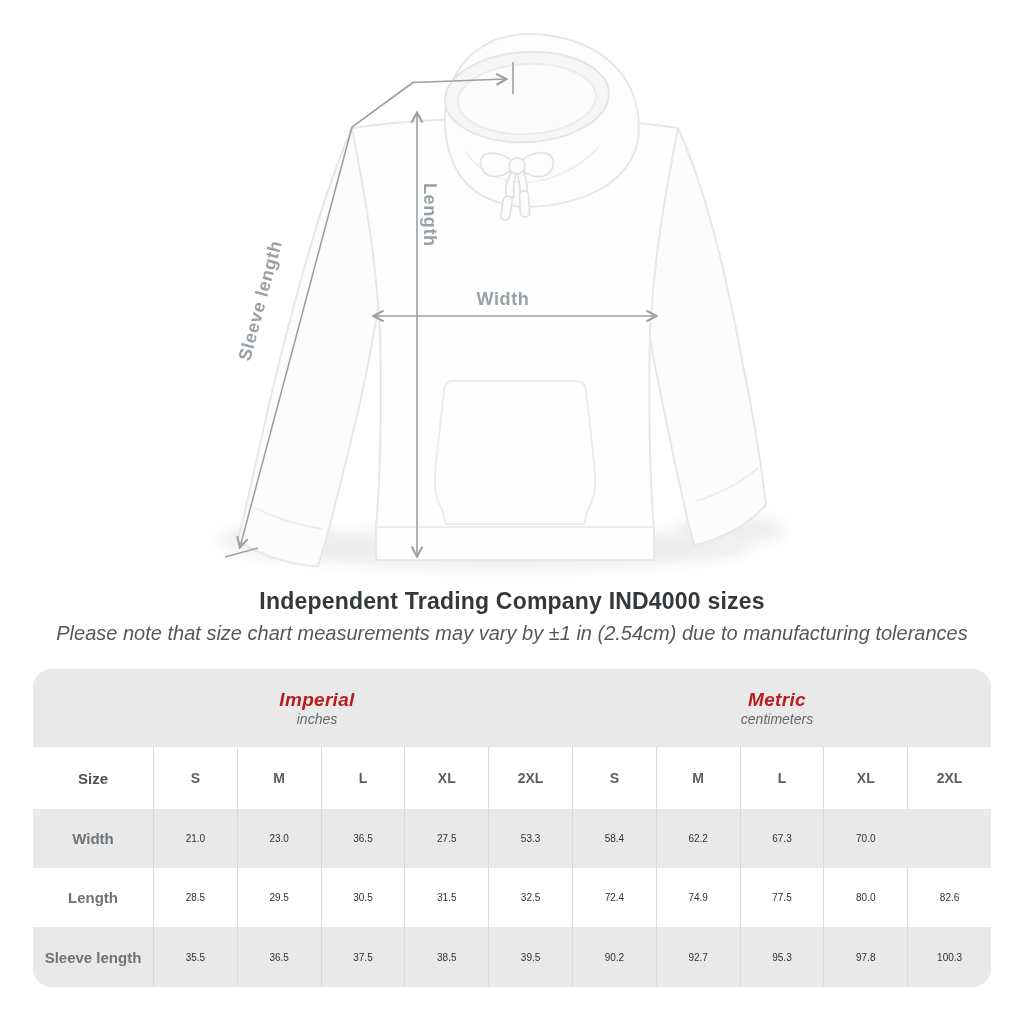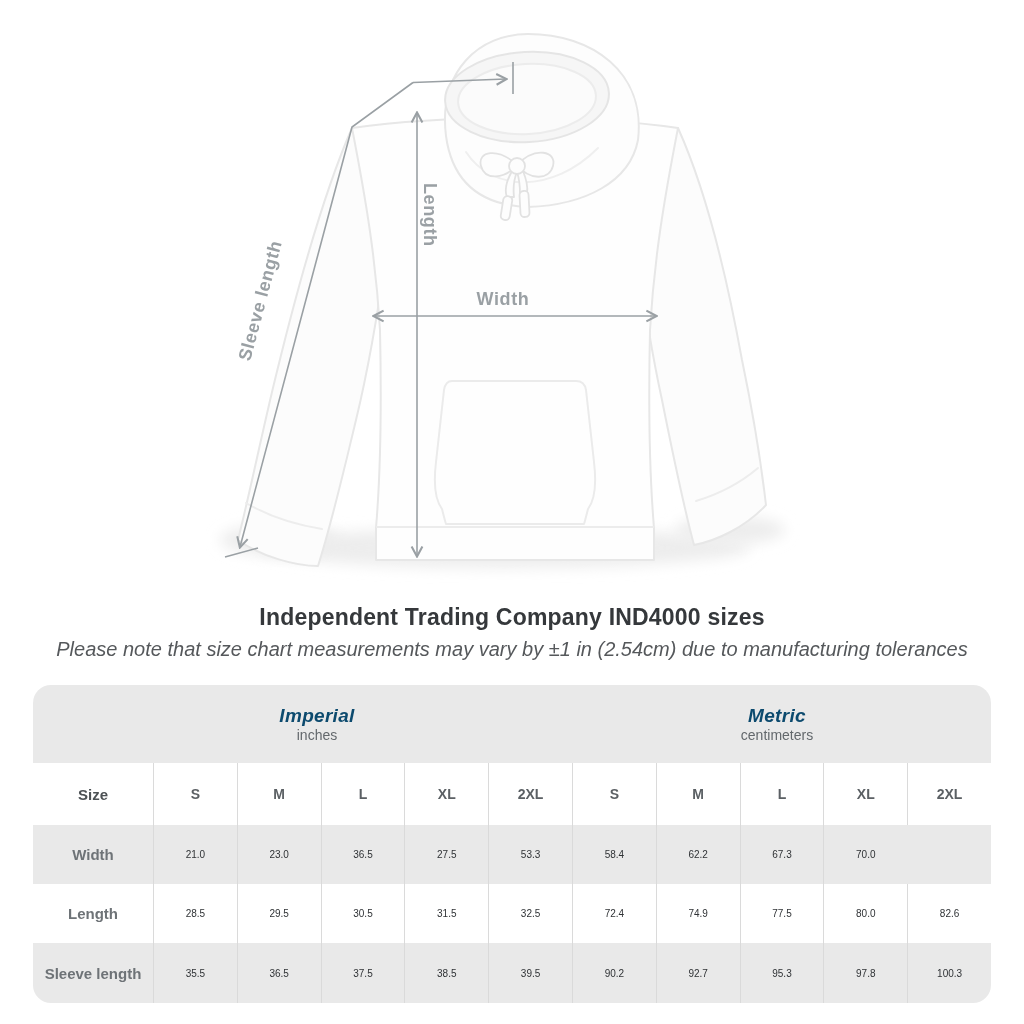--- a/index.html
+++ b/index.html
@@ -11,21 +11,21 @@
     overflow: hidden;
   }
   .diagram-wrap { width: 1024px; height: 588px; position: relative; }
   .diagram-wrap svg { display: block; }
 
   .title {
     text-align: center;
     font-size: 23px;
     font-weight: bold;
     color: #35383b;
-    margin: 16px 0 7px 0;
+    margin: 0 0 7px 0;
     letter-spacing: 0.2px;
   }
   .note {
     text-align: center;
     font-style: italic;
     font-size: 20px;
     color: #55585b;
     margin: 0 0 24px 0;
   }
 
@@ -46,24 +46,25 @@
     transform: translate(-50%, -50%);
     text-align: center;
     white-space: nowrap;
   }
   .unit-group.imperial { left: 284px; }
   .unit-group.metric  { left: 744px; }
   .unit-group .g-title {
     font-weight: bold;
     font-style: italic;
     font-size: 19px;
-    color: #0c4a6e;
+    color: #b91c1c;
     letter-spacing: 0.3px;
   }
   .unit-group .g-unit {
+    font-style: italic;
     font-size: 14px;
     color: #63686c;
   }
 
   .grid-row {
     display: grid;
     grid-template-columns: 120px repeat(10, 1fr);
   }
   .cell {
     height: 100%;

